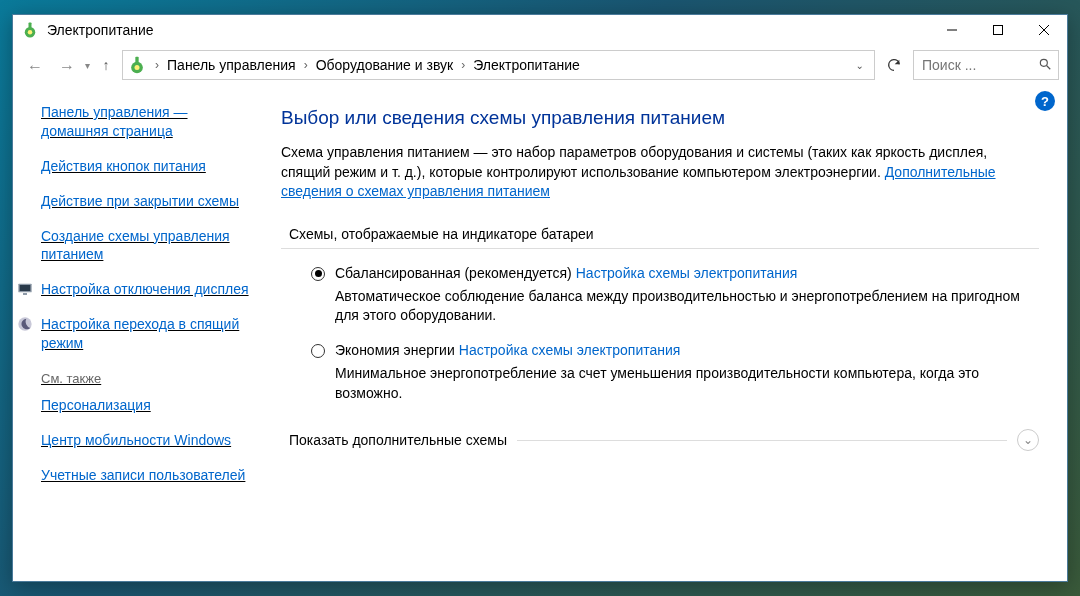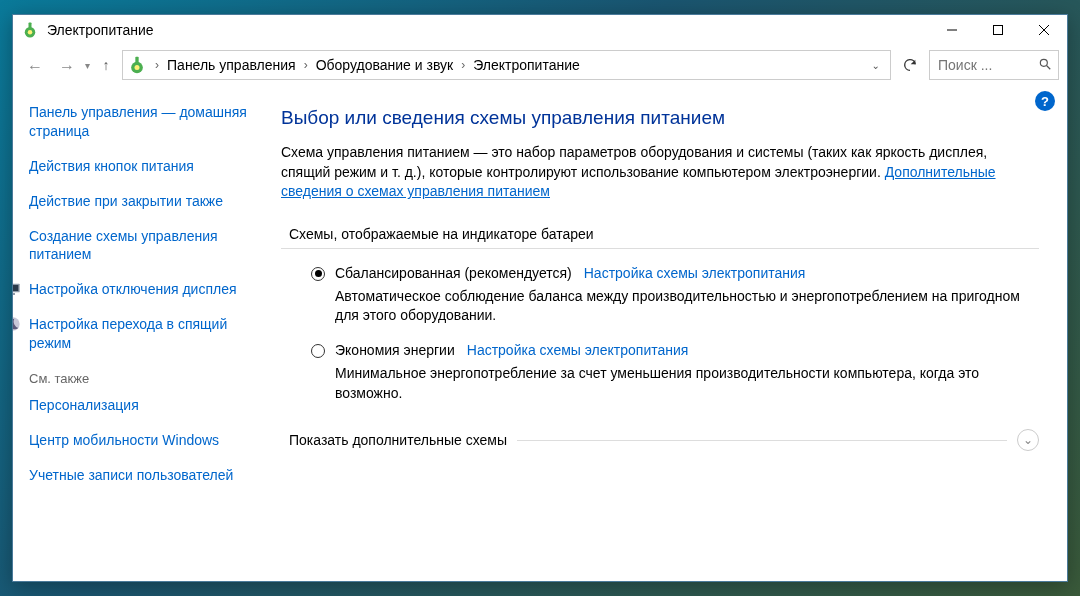--- a/index.html
+++ b/index.html
@@ -80,21 +80,21 @@
   }
   .addr .sep { color: #666; font-size: 12px; padding: 0 2px; }
   .addr .app-icon { width: 20px; height: 20px; margin-right: 6px; }
   .addr .chev { color: #555; font-size: 10px; margin-left: auto; padding: 0 6px; }
   .refresh {
     width: 30px; height: 30px;
     display: flex; align-items: center; justify-content: center;
     color: #555;
   }
   .search {
-    width: 130px;
+    width: 146px;
     border: 1px solid #ccc;
     height: 30px;
     padding: 0 24px 0 8px;
     font-size: 14px;
     color: #666;
     position: relative;
     display: flex;
     align-items: center;
   }
   .search input {
@@ -116,22 +116,23 @@
     top: 6px; right: 12px;
     width: 20px; height: 20px;
     background: #0066cc;
     color: #fff;
     border-radius: 50%;
     display: flex; align-items: center; justify-content: center;
     font-size: 13px; font-weight: bold;
   }
   .sidebar {
     width: 260px;
-    padding: 18px 20px 10px 16px;
-    font-size: 14px;
+    padding: 18px 20px 10px 28px;
+    font-size: 14px;
+    text-decoration: underline;
   }
   .sidebar .link {
     color: #0066cc;
     display: block;
     margin-bottom: 16px;
     line-height: 1.35;
     cursor: pointer;
   }
   .sidebar .link.iconed {
     position: relative;
@@ -201,21 +202,21 @@
     background: #000;
     border-radius: 50%;
   }
   .plan .plantxt { flex: 1; }
   .plan .pname { font-size: 14px; }
   .plan .pdesc { font-size: 14px; margin-top: 6px; line-height: 1.4; padding-left: 0; }
   .plan .plink {
     color: #0066cc;
     font-size: 14px;
     white-space: nowrap;
-    margin-left: 12px;
+    margin-left: 4px;
     cursor: pointer;
   }
   .expander {
     display: flex;
     align-items: center;
     margin: 26px 0 0 8px;
     font-size: 14px;
     justify-content: space-between;
   }
   .expander .exline {
@@ -367,21 +368,21 @@
       </span>
     </div>
   </div>
 
   <div class="body">
     <div class="help-badge">?</div>
 
     <div class="sidebar">
       <a class="link">Панель управления — домашняя страница</a>
       <a class="link">Действия кнопок питания</a>
-      <a class="link">Действие при закрытии также</a>
+      <a class="link">Действие при закрытии схемы</a>
       <a class="link">Создание схемы управления питанием</a>
       <a class="link iconed">
         <svg class="sicon" viewBox="0 0 24 24">
             <rect x="2" y="4" width="20" height="13" rx="1" fill="#8e9aa8"></rect>
             <rect x="4" y="6" width="16" height="9" fill="#2a3a4a"></rect>
             <rect x="9" y="18" width="6" height="3" fill="#8e9aa8"></rect>
           </svg>
         <span>Настройка отключения дисплея</span>
       </a>
       <a class="link iconed">

